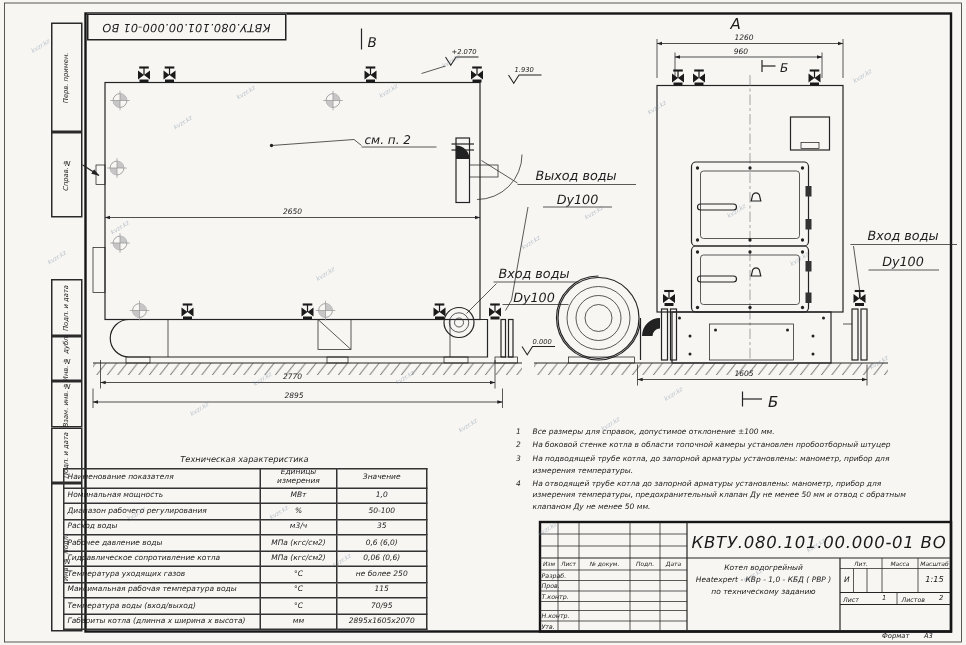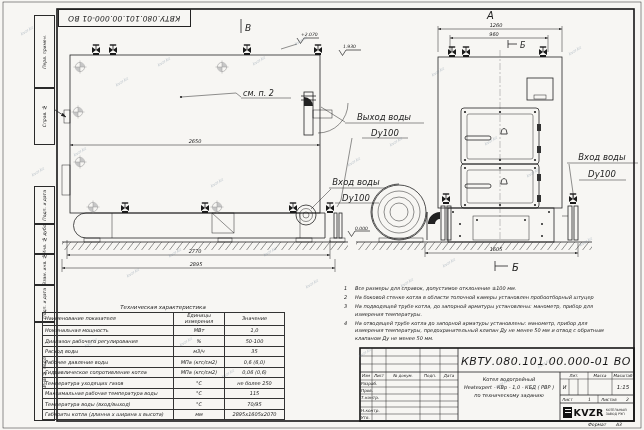--- a/index.html
+++ b/index.html
@@ -466,24 +466,16 @@
   <div class="tb-text" style="left:361px;top:415px;font-size:4.2px">Утв.</div>
   <div class="tb-text" style="left:560px;top:373px;width:28px;text-align:center;font-size:4px">Лит.</div>
   <div class="tb-text" style="left:588px;top:373px;width:24px;text-align:center;font-size:4px">Масса</div>
   <div class="tb-text" style="left:612px;top:373px;width:22px;text-align:center;font-size:4px">Масштаб</div>
   <div class="tb-text" style="left:560px;top:384px;width:9px;text-align:center;font-size:5px">И</div>
   <div class="tb-text" style="left:612px;top:384px;width:22px;text-align:center;font-size:5.5px">1:15</div>
   <div class="tb-text" style="left:562px;top:397px;font-size:4.2px">Лист</div>
   <div class="tb-text" style="left:588px;top:397px;font-size:4.5px">1</div>
   <div class="tb-text" style="left:601px;top:397px;font-size:4.2px">Листов</div>
   <div class="tb-text" style="left:626px;top:397px;font-size:4.5px">2</div>
-  <div class="logo">
-    <span class="mark"></span>
-    <span class="kvzr">KVZR</span>
-    <span class="cap">
-      <span>КОТЕЛЬНЫЙ</span><br>
-      <span>ЗАВОД РЭП</span>
-    </span>
-  </div>
   <div class="tb-text" style="left:588px;top:422px;font-size:4.5px">Формат</div>
   <div class="tb-text" style="left:616px;top:422px;font-size:4.5px">А3</div>
 
 </div>
 
 </body></html>

